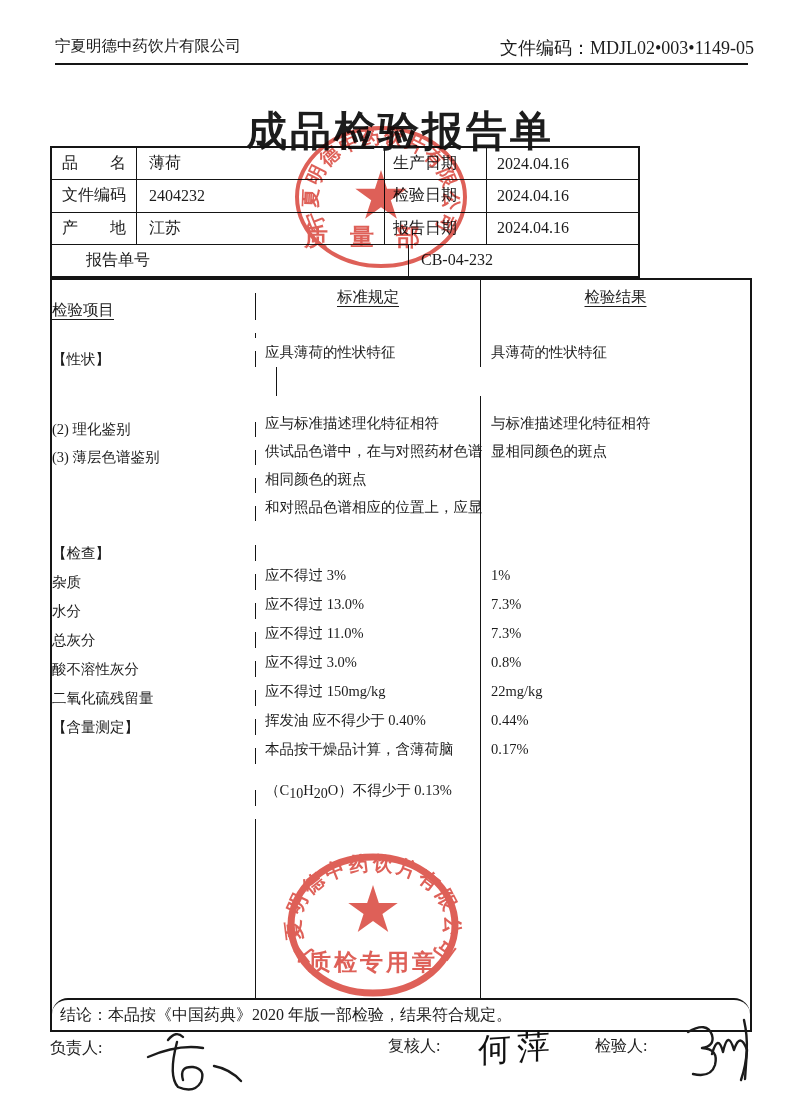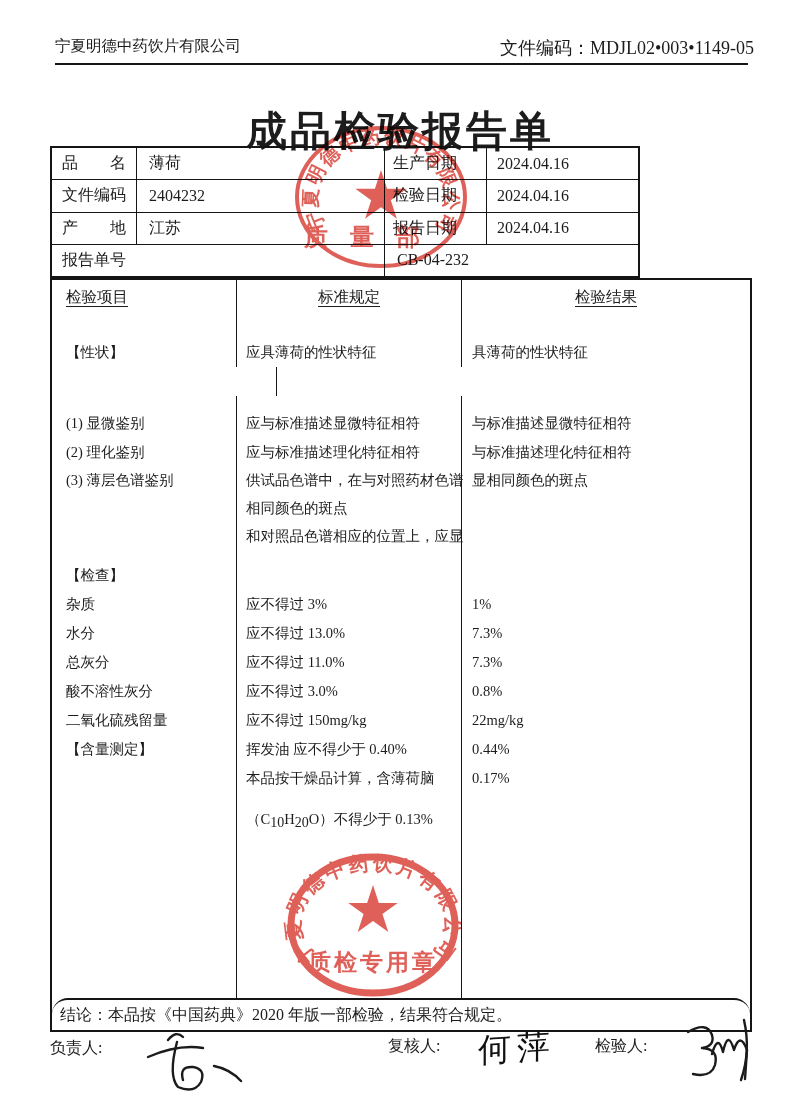--- a/index.html
+++ b/index.html
@@ -12,35 +12,35 @@
   .hdr-right{right:46px;top:36px;font-size:18px;}
   .hdr-rule{left:55px;top:63px;width:693px;height:2px;background:#151515;}
 
   
   .title{left:0;right:0;top:88px;text-align:center;font-size:41px;font-weight:bold;letter-spacing:3px;margin-top:16px;}
 
   
   .info{left:50px;top:146px;width:590px;height:132px;border:2px solid #151515;box-sizing:border-box;
         display:flex;flex-direction:column;background:transparent;}
   .irow{display:flex;flex:1;border-bottom:1px solid #151515;}
-  .irow.last{border-bottom:none;}
+  .irow.last{border-bottom:none;padding-left:24px;}
   .ic{display:flex;align-items:center;box-sizing:border-box;border-right:1px solid #151515;font-size:16px;white-space:nowrap;}
   .ic.lab {width:85px;padding-left:10px;}
   .ic.val {width:248px;padding-left:12px;}
   .ic.lab2{width:102px;padding-left:8px;}
   .ic.val2{flex:1;border-right:none;padding-left:10px;}
   .ic.repl{width:333px;padding-left:10px;}
   .ic.repv{flex:1;border-right:none;padding-left:12px;}
 
   
   .insp{left:50px;top:278px;width:702px;height:754px;border:2px solid #151515;box-sizing:border-box;
         display:flex;flex-direction:column;font-size:14.5px;}
   .xrow{display:flex;}
   .xc{box-sizing:border-box;display:flex;align-items:center;white-space:nowrap;overflow:visible;}
-  .xc1{width:185px;border-right:1px solid #151515;padding-left:14px;}
+  .xc1{width:204px;border-right:1px solid #151515;margin-top:13px;}
   .xc2{width:225px;border-right:1px solid #151515;padding-left:9px;}
   .xc3{flex:1;padding-left:10px;}
   .xhead{height:40px;font-size:15.5px;}
   .xhead .xc{align-items:flex-start;padding-top:7px;}
   .xhead .cen{justify-content:center;padding-left:0;}
   .u{text-decoration:underline;text-underline-offset:4px;}
   .h29{height:29px;} .h28{height:28px;}
   .sp18{height:18px;} .sp13{height:13px;} .sp11{height:11px;}
   .grow{flex:1;}
   .concl{height:30px;border-top:2px solid #151515;border-radius:16px;}
@@ -123,25 +123,20 @@
       <div class="xc xc2"></div>
       <div class="xc xc3"></div>
     </div>
 
     <div class="xrow sp13">
         <div class="xc xc1"></div>
         <div class="xc xc2"></div>
         <div class="xc xc3"></div>
       </div>
 
-    <div class="xrow h29">
-      <div class="xc xc1">(1) 显微鉴别</div>
-      <div class="xc xc2">应与标准描述显微特征相符</div>
-      <div class="xc xc3">与标准描述显微特征相符</div>
-    </div>
     <div class="xrow h28">
       <div class="xc xc1">(2) 理化鉴别</div>
       <div class="xc xc2">应与标准描述理化特征相符</div>
       <div class="xc xc3">与标准描述理化特征相符</div>
     </div>
     <div class="xrow h28">
       <div class="xc xc1">(3) 薄层色谱鉴别</div>
       <div class="xc xc2">供试品色谱中，在与对照药材色谱</div>
       <div class="xc xc3">显相同颜色的斑点</div>
     </div>

